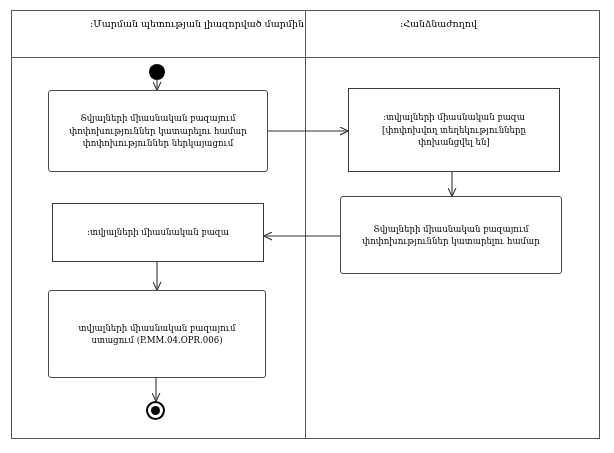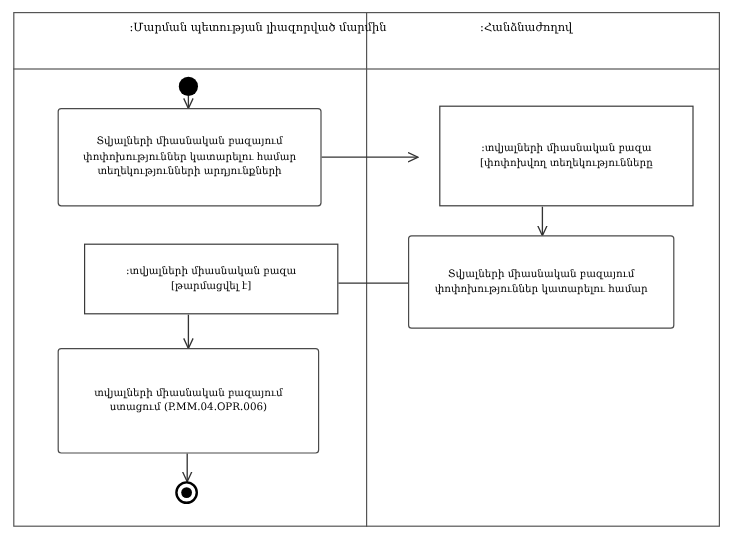--- a/index.html
+++ b/index.html
@@ -52,21 +52,21 @@
 
   .lane-title {
     position: absolute;
     top: 17px;
     text-align: center;
     font-size: 9.5px;
     line-height: 13px;
     color: #000000;
     white-space: nowrap;
   }
-  .lane-title.left  { left: 23px;  width: 294px; padding-left: 45px; }
+  .lane-title.left  { left: 5px;  width: 294px; padding-left: 45px; }
   .lane-title.right { left: 305px; width: 267px; }
 
   
   .node {
     position: absolute;
     box-sizing: border-box;
     display: flex;
     align-items: center;
     justify-content: center;
     text-align: center;
@@ -75,21 +75,20 @@
     color: #000000;
     background: #ffffff;
     padding: 4px 8px;
   }
   .action {
     border: 1px solid #4a4a4a;
     border-radius: 3px;
   }
   .object {
     border: 1px solid #3a3a3a;
-    margin-left: 18px;
   }
   .node span { display: block; }
 
   
   #act-opr004  { left: 48px;  top: 90px;  width: 220px; height: 82px; }
   #obj-sent    { left: 348px; top: 88px;  width: 212px; height: 84px; }
   #act-opr005  { left: 340px; top: 196px; width: 222px; height: 78px; }
   #obj-updated { left: 52px;  top: 203px; width: 212px; height: 59px; }
   #act-opr006  { left: 48px;  top: 290px; width: 218px; height: 88px; }
 
@@ -166,42 +165,42 @@
 
     <line x1="156" y1="378" x2="156" y2="401" stroke="#333333" stroke-width="1.1" marker-end="url(#ah)"></line>
   </svg>
 
   <div class="start-node"></div>
 
   <div class="node action" id="act-opr004">
     <div>
       <span>Տվյալների միասնական բազայում</span>
       <span>փոփոխություններ կատարելու համար</span>
-      <span>տեղեկությունների արդյունքների</span>
+      <span>փոփոխություններ ներկայացում</span>
     </div>
   </div>
 
   <div class="node object" id="obj-sent">
     <div>
       <span>:տվյալների միասնական բազա</span>
       <span>[փոփոխվող տեղեկությունները</span>
+      <span>փոխանցվել են]</span>
     </div>
   </div>
 
   <div class="node action" id="act-opr005">
     <div>
       <span>Տվյալների միասնական բազայում</span>
       <span>փոփոխություններ կատարելու համար</span>
     </div>
   </div>
 
   <div class="node object" id="obj-updated">
     <div>
       <span>:տվյալների միասնական բազա</span>
-      <span>[թարմացվել է]</span>
     </div>
   </div>
 
   <div class="node action" id="act-opr006">
     <div>
       <span>տվյալների միասնական բազայում</span>
       <span>ստացում (P.MM.04.OPR.006)</span>
     </div>
   </div>
 

